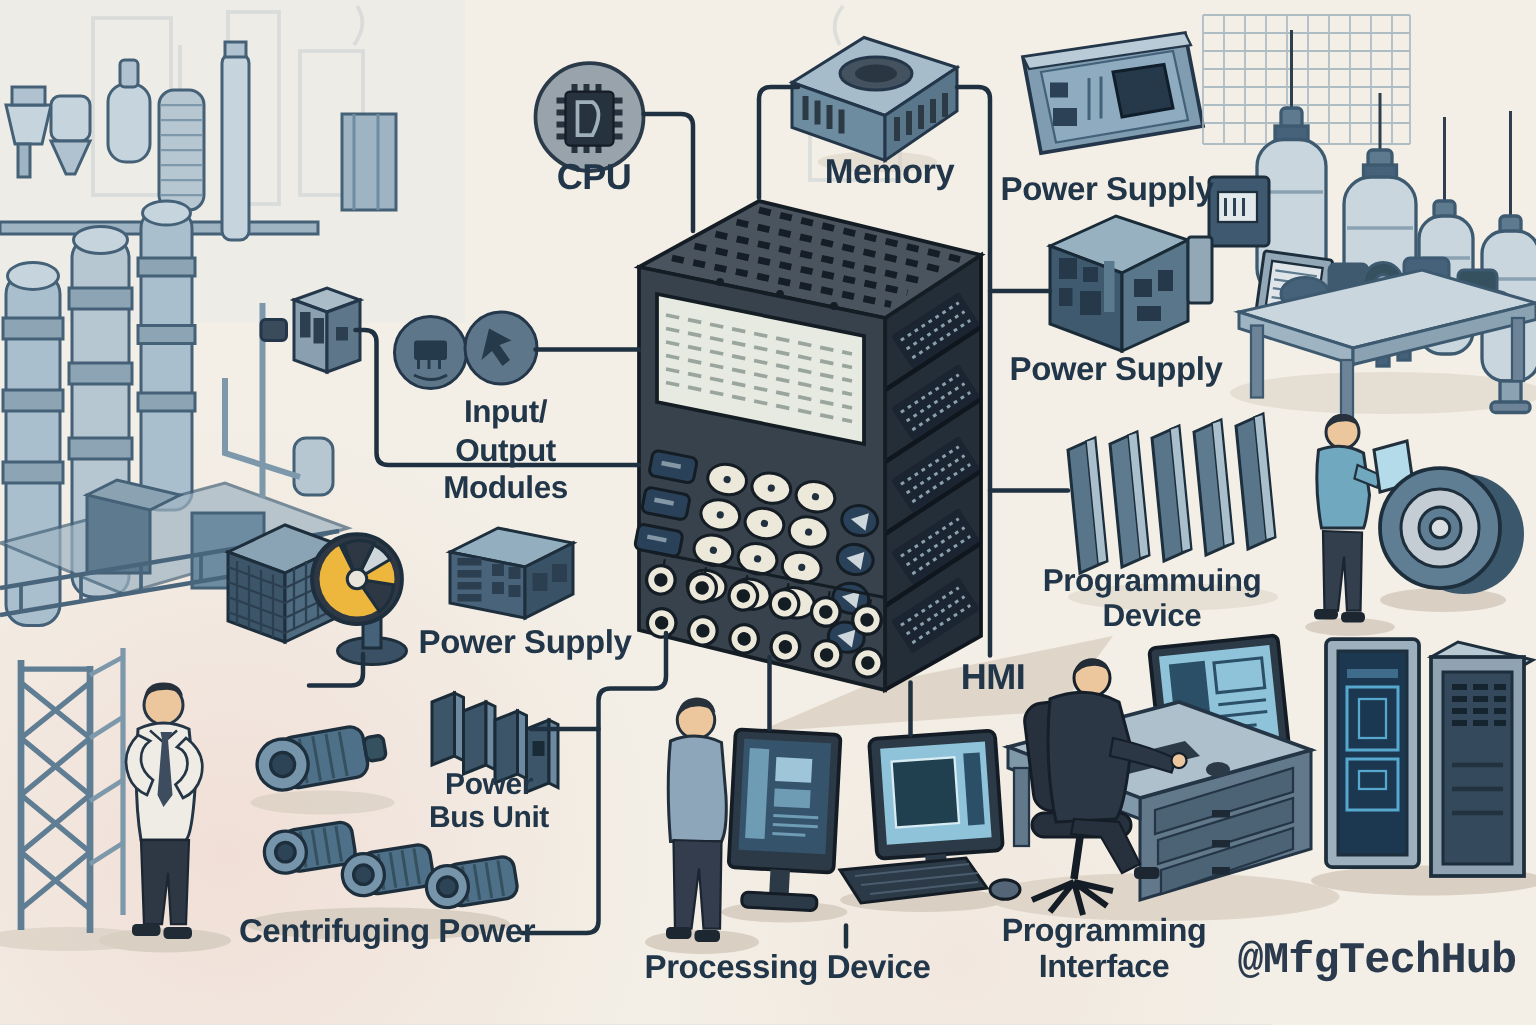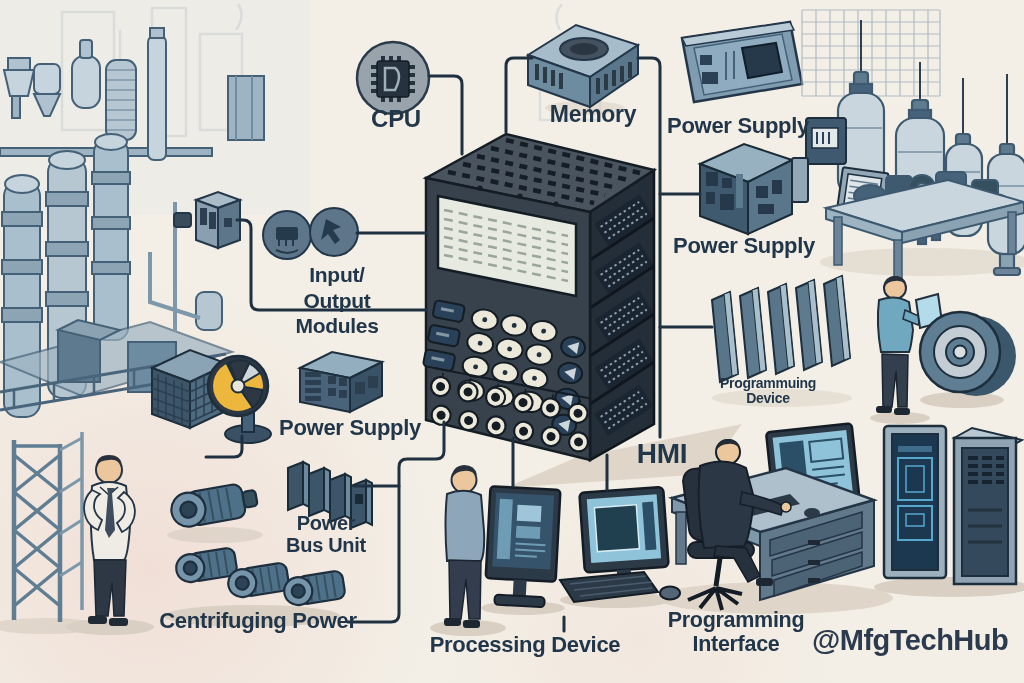--- a/index.html
+++ b/index.html
@@ -1,21 +1,21 @@
 <!DOCTYPE html>
 <html><head>
 <meta charset="utf-8">
 <style>
   html,body{margin:0;padding:0;background:#ddd;}
   .stage{position:relative;width:1024px;height:683px;background:#f3efe6;overflow:hidden;
          font-family:"Liberation Sans", sans-serif;}
   .stage svg{position:absolute;left:0;top:0;}
   .lbl{position:absolute;font-weight:700;color:#22364a;text-align:center;
        white-space:pre-line;line-height:1.1;letter-spacing:-0.3px;}
-  .watermark{position:absolute;font-weight:800;color:#2b3a4d;letter-spacing:-0.5px;}
+  .watermark{position:absolute;font-weight:800;color:#2b3a4d;letter-spacing:-0.5px;text-align:center;font-family:Liberation Mono, monospace;}
 </style>
 </head>
 <body>
 
 <div class="stage">
 <svg width="1024" height="683" viewBox="0 0 1024 683">
   <defs>
     <radialGradient id="pink" cx="50%" cy="50%" r="50%">
       <stop offset="0%" stop-color="#f0dcd4" stop-opacity="0.85"></stop>
       <stop offset="100%" stop-color="#f0dcd4" stop-opacity="0"></stop>
@@ -631,23 +631,23 @@
   </g>
 </svg>
 
 <div class="lbl" style="left:346px;top:106px;width:100px;font-size:24px">CPU</div>
 <div class="lbl" style="left:532px;top:102px;width:122px;font-size:23px">Memory</div>
 <div class="lbl" style="left:267px;top:262px;width:140px;font-size:21px;line-height:1.22">Input/
 Output
 Modules</div>
 <div class="lbl" style="left:656px;top:114px;width:164px;font-size:22px">Power Supply</div>
 <div class="lbl" style="left:662px;top:234px;width:164px;font-size:22px">Power Supply</div>
-<div class="lbl" style="left:688px;top:376px;width:160px;font-size:14px">Programmuing
+<div class="lbl" style="left:688px;top:376px;width:160px;font-size:21px">Programmuing
 Device</div>
-<div class="lbl" style="left:612px;top:439px;width:100px;font-size:28px">HMI</div>
+<div class="lbl" style="left:612px;top:439px;width:100px;font-size:24px">HMI</div>
 <div class="lbl" style="left:268px;top:416px;width:164px;font-size:22px">Power Supply</div>
 <div class="lbl" style="left:256px;top:512px;width:140px;font-size:20px">Power
 Bus Unit</div>
 <div class="lbl" style="left:150px;top:609px;width:216px;font-size:22px">Centrifuging Power</div>
 <div class="lbl" style="left:400px;top:633px;width:250px;font-size:22px">Processing Device</div>
 <div class="lbl" style="left:654px;top:609px;width:164px;font-size:21.5px">Programming
 Interface</div>
 <div class="watermark" style="left:812px;top:624px;width:212px;font-size:29px">@MfgTechHub</div>
 </div>
 

